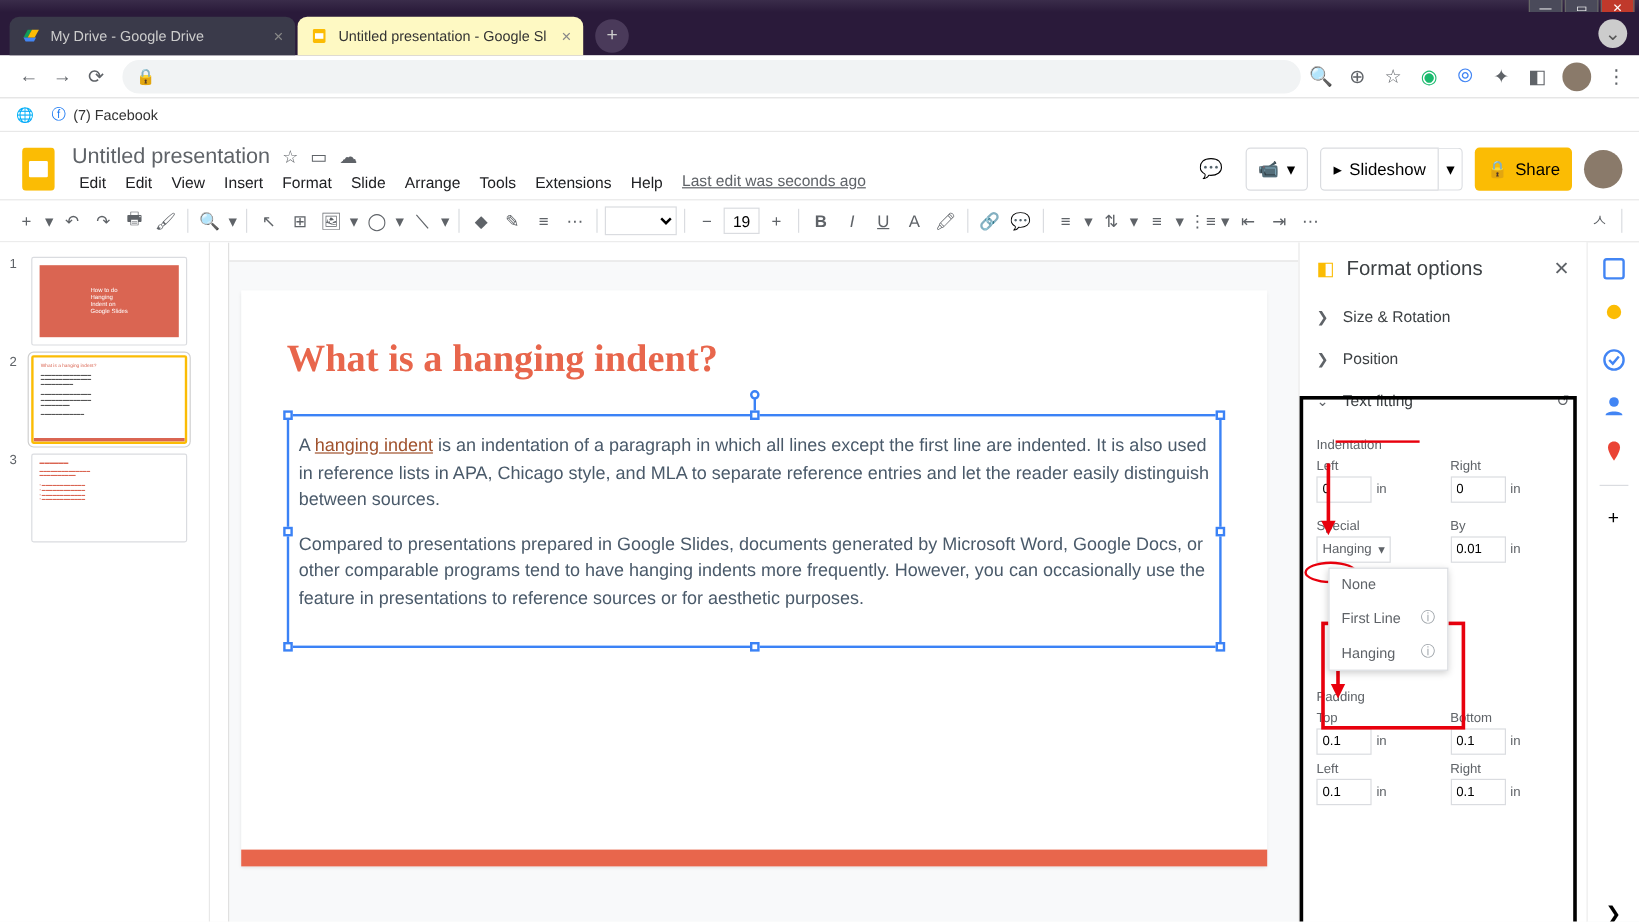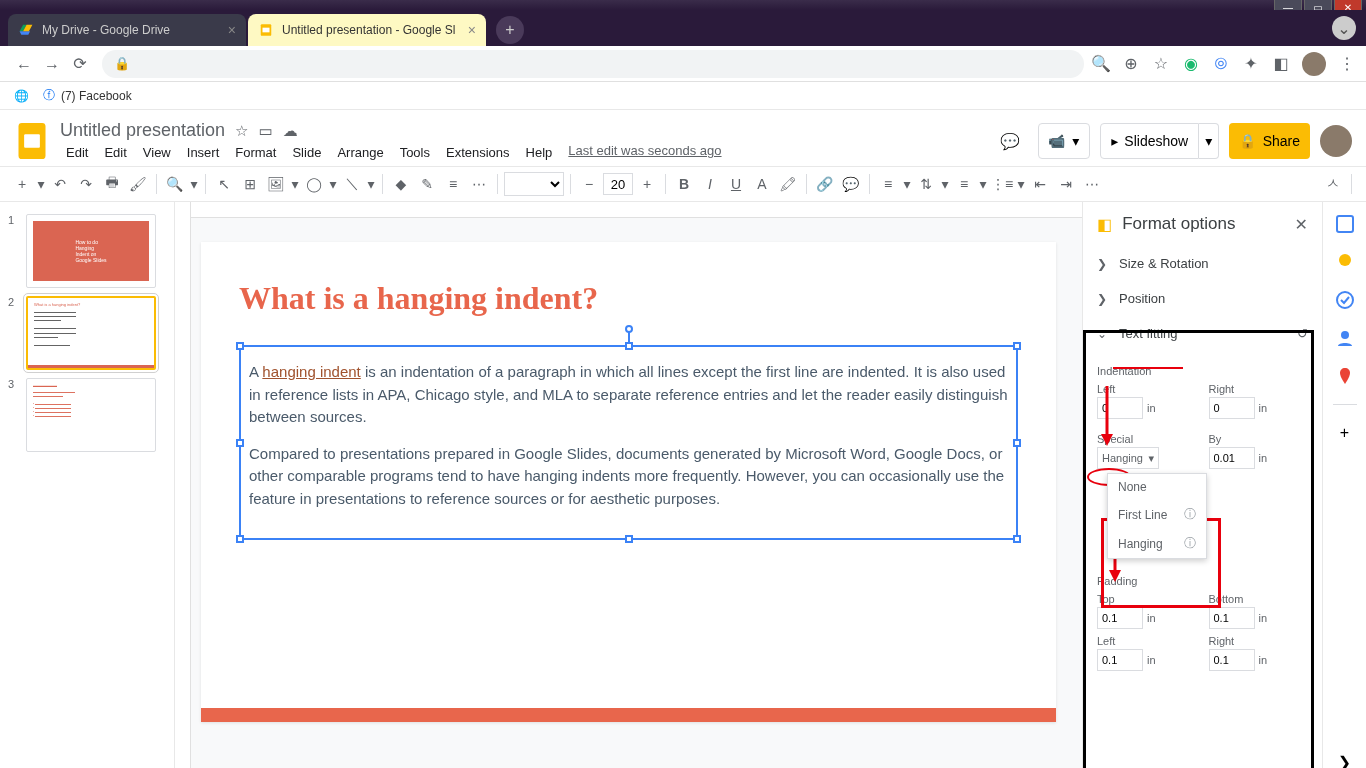--- a/index.html
+++ b/index.html
@@ -265,21 +265,21 @@
   <div class="tb-btn" style="width:10px">▾</div>
   <div class="tb-sep"></div>
   <div class="tb-btn">◆</div>
   <div class="tb-btn">✎</div>
   <div class="tb-btn">≡</div>
   <div class="tb-btn">⋯</div>
   <div class="tb-sep"></div>
   <select class="tb-font-sel"><option></option></select>
   <div class="tb-sep"></div>
   <div class="tb-btn">−</div>
-  <div class="tb-size">20</div>
+  <div class="tb-size">19</div>
   <div class="tb-btn">+</div>
   <div class="tb-sep"></div>
   <div class="tb-btn">
       <b>B</b>
     </div>
   <div class="tb-btn">
       <i>I</i>
     </div>
   <div class="tb-btn">
       <u>U</u>

